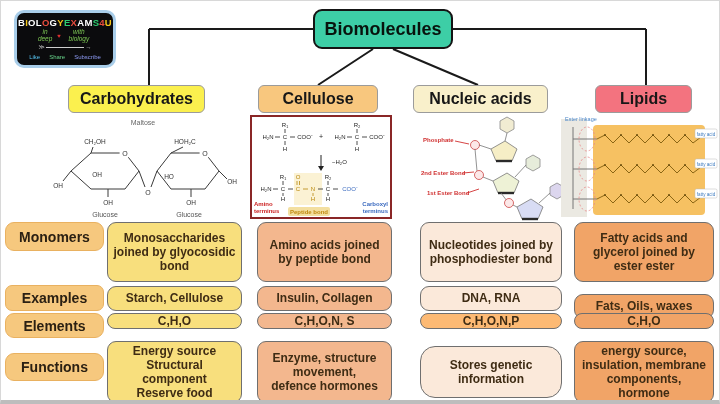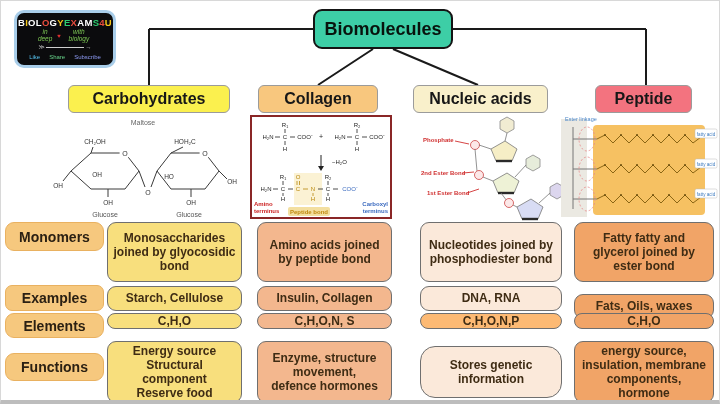--- a/index.html
+++ b/index.html
@@ -24,21 +24,21 @@
   #logo-redline{width:90%;height:3px;background:repeating-linear-gradient(90deg,#d23030 0 5px,transparent 5px 7px);}
   #logo-links{display:flex;gap:9px;font-size:6px;line-height:1;}
 
   
   #title-box{left:312px;top:8px;width:140px;height:40px;border:2px solid #141414;
              border-radius:9px;font-size:18px;font-weight:bold;color:#08130d;}
 
   
   .cat{top:84px;height:28px;border:1px solid #9b9b9b;border-radius:6px;
        font-weight:bold;font-size:16px;color:#171717;}
-  #cat-carb{left:67px;width:162px;}
+  #cat-carb{left:67px;width:137px;}
   #cat-protein{left:257px;width:120px;}
   #cat-nucleic{left:412px;width:135px;}
   #cat-lipids{left:594px;width:97px;}
 
   
   .rowlabel{left:4px;width:99px;border-radius:9px;border:1px solid #e9b160;
             font-weight:bold;font-size:14px;color:#2b2013;}
   #rl-monomers{top:221px;height:29px;}
   #rl-examples{top:284px;height:26px;border-radius:7px;}
   #rl-elements{top:312px;height:25px;}
@@ -92,23 +92,23 @@
     <div id="logo-links">
       <span style="color: rgb(86, 195, 240);">Like</span>
       <span style="color: rgb(103, 211, 138);">Share</span>
       <span style="color: rgb(142, 155, 245);">Subscribe</span>
     </div>
   </div>
 
   <div id="title-box" class="box" style="background: rgb(61, 206, 166);">Biomolecules</div>
 
   <div id="cat-carb" class="box cat" style="background: rgb(251, 240, 78);">Carbohydrates</div>
-  <div id="cat-protein" class="box cat" style="background: rgb(248, 199, 126);">Collagen</div>
+  <div id="cat-protein" class="box cat" style="background: rgb(248, 199, 126);">Cellulose</div>
   <div id="cat-nucleic" class="box cat" style="background: rgb(249, 240, 203);">Nucleic acids</div>
-  <div id="cat-lipids" class="box cat" style="background: rgb(243, 115, 127);">Peptide</div>
+  <div id="cat-lipids" class="box cat" style="background: rgb(243, 115, 127);">Lipids</div>
 
   <div id="diag-carb" class="abs">
     <svg viewBox="0 0 200 108" width="200" height="108">
       <text x="100" y="12" font-size="7" fill="#666" text-anchor="middle">Maltose</text>
       <g stroke="#3a3a3a" stroke-width="1" fill="none">
         <path d="M28,58 L48,40 L82,40 L96,58 L82,76 L48,76 Z"></path>
         <path d="M50,34 L48,40 M28,58 L20,68 M65,76 L65,84 M96,58 L102,74 M108,74 L114,58"></path>
       </g>
       <circle cx="82" cy="40" r="5.5" fill="#fff"></circle>
       <text x="82" y="43" font-size="7" fill="#333" text-anchor="middle">O</text>
@@ -288,21 +288,21 @@
   </div>
 
   <div id="rl-monomers" class="box rowlabel" style="background: rgb(246, 200, 126);">Monomers</div>
   <div id="rl-examples" class="box rowlabel" style="background: rgb(246, 200, 126);">Examples</div>
   <div id="rl-elements" class="box rowlabel" style="background: rgb(246, 200, 126);">Elements</div>
   <div id="rl-functions" class="box rowlabel" style="background: rgb(246, 200, 126);">Functions</div>
 
   <div class="box cell c1 r-mono" style="background: rgb(248, 223, 125);">Monosaccharides joined by glyocosidic bond</div>
   <div class="box cell c2 r-mono" style="background: rgb(243, 183, 142);">Amino acids joined by peptide bond</div>
   <div class="box cell c3 r-mono" style="background: rgb(251, 233, 218);">Nucleotides joined by phosphodiester bond</div>
-  <div class="box cell c4 r-mono" style="background: rgb(241, 164, 103);">Fatty fatty and glycerol joined by ester bond</div>
+  <div class="box cell c4 r-mono" style="background: rgb(241, 164, 103);">Fatty acids and glycerol joined by ester ester</div>
 
   <div class="box cell c1 r-ex" style="background: rgb(248, 223, 125);">Starch, Cellulose</div>
   <div class="box cell c2 r-ex" style="background: rgb(243, 183, 142);">Insulin, Collagen</div>
   <div class="box cell c3 r-ex" style="background: rgb(251, 233, 218);">DNA, RNA</div>
   <div class="box cell c4 r-ex" style="background: rgb(241, 164, 103); margin-top: 8px;">Fats, Oils, waxes</div>
 
   <div class="box cell c1 r-el" style="background: rgb(248, 223, 125);">C,H,O</div>
   <div class="box cell c2 r-el" style="background: rgb(243, 183, 142);">C,H,O,N, S</div>
   <div class="box cell c3 r-el" style="background: #fdba74;">C,H,O,N,P</div>
   <div class="box cell c4 r-el" style="background: rgb(241, 164, 103);">C,H,O</div>

